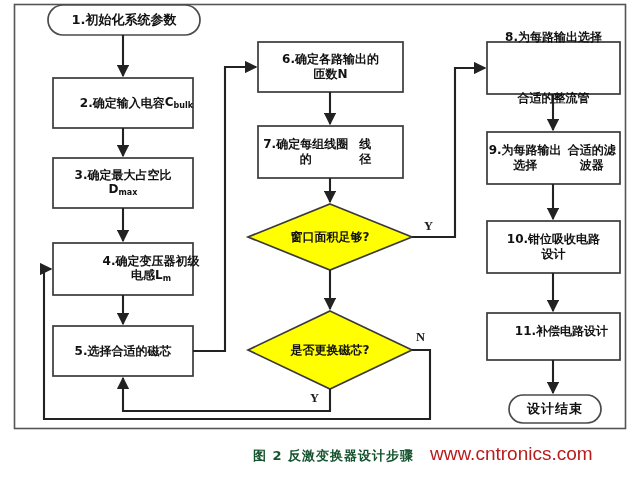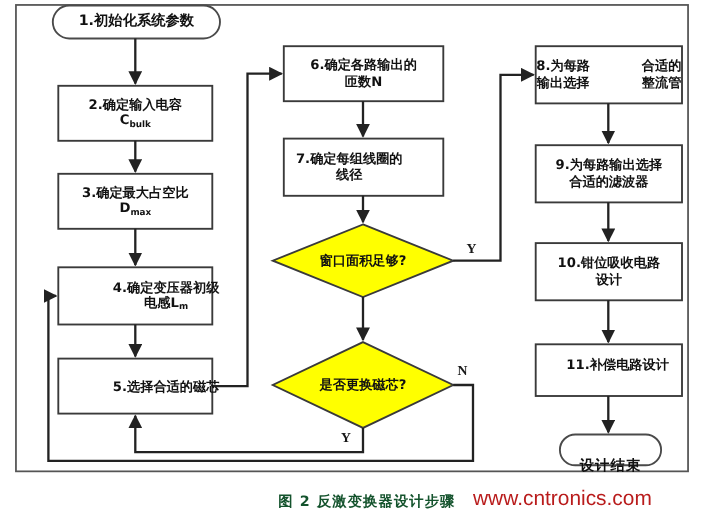--- a/index.html
+++ b/index.html
@@ -104,77 +104,77 @@
       <path d="M553,360 L553,393"></path>
       <path d="M330,389 L330,411 L123,411 L123,378"></path>
       <path d="M412,350 L430,350 L430,419 L44,419 L44,269 L51,269"></path>
     </g>
   </svg>
 
   <div class="node-text" style="left:48px;top:5px;width:152px;height:30px;font-size:13px;border-radius:13px;">
     <span class="line">1.初始化系统参数</span>
   </div>
 
-  <div class="node-text" style="left:53px;top:78px;width:140px;height:50px;flex-direction:column;">
+  <div class="node-text" style="left:53px;top:78px;width:140px;height:50px;flex-direction:row;justify-content:flex-end;">
     <span class="line">2.确定输入电容</span>
     <span class="line"><em style="font-style:normal">C</em><sub>bulk</sub></span>
   </div>
 
   <div class="node-text" style="left:53px;top:158px;width:140px;height:50px;flex-direction:column;">
     <span class="line">3.确定最大占空比</span>
     <span class="line"><em style="font-style:normal">D</em><sub>max</sub></span>
   </div>
 
   <div class="node-text" style="left:53px;top:243px;width:140px;height:52px;flex-direction:column;margin-left:28px;">
     <span class="line">4.确定变压器初级</span>
     <span class="line"><em style="font-style:normal">电感L</em><sub>m</sub></span>
   </div>
 
-  <div class="node-text" style="left:53px;top:326px;width:140px;height:50px;padding-left:28px;">
+  <div class="node-text" style="left:53px;top:326px;width:140px;height:50px;">
     <span class="line">5.选择合适的磁芯</span>
   </div>
 
   <div class="node-text" style="left:258px;top:42px;width:145px;height:50px;flex-direction:column;border-radius:20px;">
     <span class="line">6.确定各路输出的</span>
     <span class="line">匝数N</span>
   </div>
 
-  <div class="node-text" style="left:258px;top:126px;width:119px;height:52px;flex-direction:column;">
+  <div class="node-text" style="left:258px;top:126px;width:119px;height:52px;flex-direction:row;">
     <span class="line">7.确定每组线圈的</span>
     <span class="line">线径</span>
   </div>
 
   <div class="node-text" style="left:248px;top:311px;width:164px;height:78px;">
     <span class="line">是否更换磁芯?</span>
   </div>
 
   <div class="node-text" style="left:248px;top:204px;width:164px;height:66px;">
     <span class="line">窗口面积足够?</span>
   </div>
 
-  <div class="node-text" style="left:487px;top:42px;width:133px;height:52px;flex-direction:row;gap:46px;">
+  <div class="node-text" style="left:487px;top:42px;width:133px;height:52px;flex-direction:column;gap:46px;">
     <span class="line">8.为每路输出选择</span>
     <span class="line">合适的整流管</span>
   </div>
 
-  <div class="node-text" style="left:487px;top:132px;width:133px;height:52px;flex-direction:column;">
+  <div class="node-text" style="left:487px;top:132px;width:133px;height:52px;flex-direction:row;">
     <span class="line">9.为每路输出选择</span>
     <span class="line">合适的滤波器</span>
   </div>
 
   <div class="node-text" style="left:487px;top:221px;width:133px;height:52px;flex-direction:column;">
     <span class="line">10.钳位吸收电路</span>
     <span class="line">设计</span>
   </div>
 
   <div class="node-text" style="left:459px;top:313px;width:133px;height:37px;margin-left:36px;">
     <span class="line">11.补偿电路设计</span>
   </div>
 
-  <div class="node-text" style="left:509px;top:410px;width:92px;height:28px;font-size:13px;letter-spacing:1px;border-radius:11px;">
+  <div class="node-text" style="left:509px;top:395px;width:92px;height:28px;font-size:13px;letter-spacing:1px;border-radius:11px;">
     <span class="line">设计结束</span>
   </div>
 
   <div class="branch-label" style="left:424px;top:219px;">Y</div>
   <div class="branch-label" style="left:416px;top:330px;">N</div>
   <div class="branch-label" style="left:310px;top:391px;">Y</div>
 
   <div id="caption">图 2 反激变换器设计步骤</div>
   <div id="watermark">www.cntronics.com</div>
 

